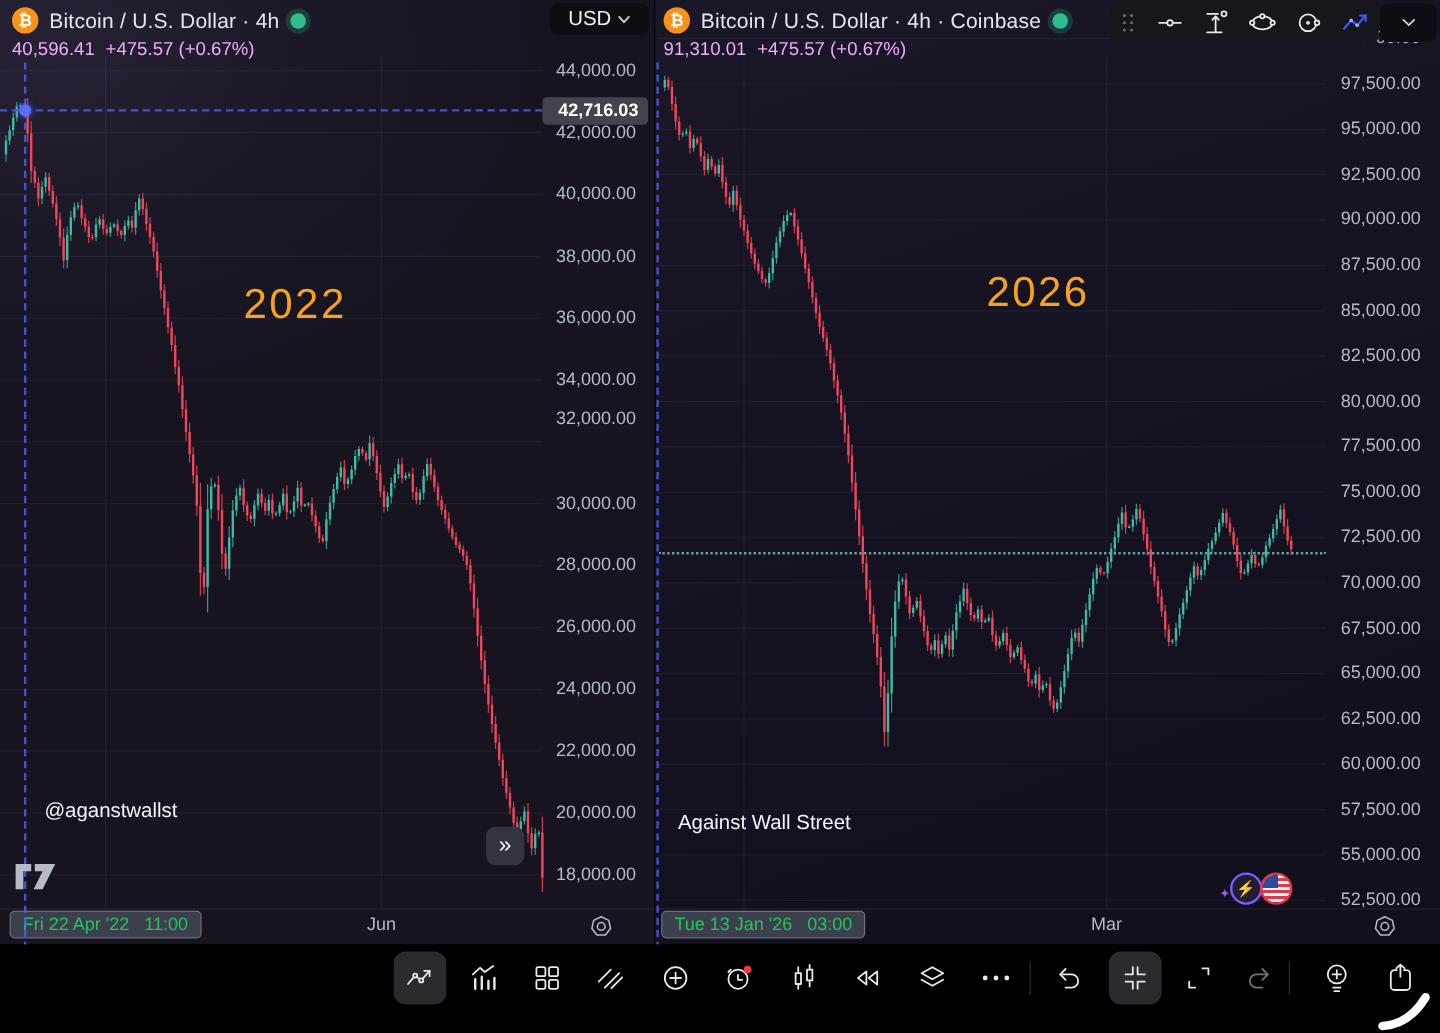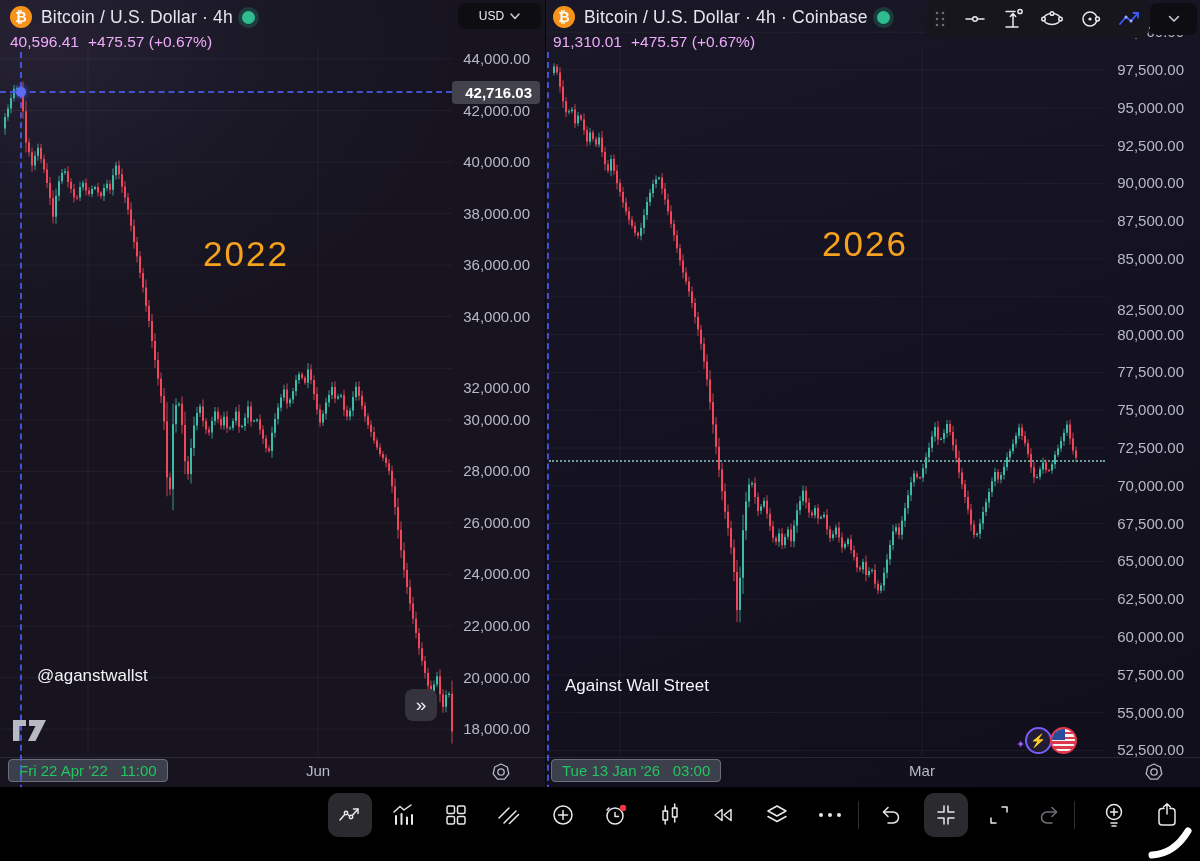--- a/index.html
+++ b/index.html
@@ -12,21 +12,21 @@
   #panel-sep{position:absolute;top:0;left:545px;width:1px;height:787px;background:#07060d;z-index:4;}
   svg.layer{position:absolute;left:0;top:0;z-index:1;}
   
   .hdr{position:absolute;top:6px;display:flex;align-items:center;gap:9px;z-index:7;}
   .btc-badge{width:22px;height:22px;border-radius:50%;background:#f7931a;color:#fff;font-size:14px;font-weight:bold;
     display:flex;align-items:center;justify-content:center;}
   .hdr-title{color:#e4e6ee;font-size:17.5px;letter-spacing:.2px;}
   .live-dot{width:13px;height:13px;border-radius:50%;background:#2fbd8f;box-shadow:0 0 0 4px rgba(47,189,143,.22);}
   .price-row{position:absolute;top:33px;display:flex;gap:9px;font-size:15.5px;color:#f0abfc;z-index:7;}
   .dd-box{position:absolute;background:#0d0d12;border-radius:7px;display:flex;align-items:center;justify-content:center;
-    gap:6px;color:#eceef2;font-size:12px;z-index:8;text-align:center;}
+    gap:6px;color:#eceef2;font-size:17px;z-index:8;text-align:center;}
   
   .yticks{position:absolute;top:0;width:88px;height:787px;z-index:5;pointer-events:none;}
   .ytick{position:absolute;right:8px;height:18px;line-height:18px;font-size:15px;color:#b6bac6;white-space:nowrap;}
   .axis-row{position:absolute;left:0;right:0;top:757px;height:30px;border-top:1px solid rgba(255,255,255,.09);z-index:6;}
   .date-box{position:absolute;top:2px;background:rgba(62,66,78,.96);border:1px solid #6b6f7b;border-radius:4px;
     color:#22c55e;font-size:15px;padding:2px 10px;white-space:pre;}
   .month-lbl{position:absolute;top:5px;width:44px;text-align:center;font-size:15px;color:#b6bac6;}
   .axis-gear{position:absolute;top:3px;}
   
   .year-lbl{position:absolute;font-size:35px;color:#f6a21d;letter-spacing:2px;z-index:6;}
@@ -96,21 +96,21 @@
       </svg>
   </div>
 
   <div class="yticks" id="yticks-left" style="left:450px;">
       <div class="ytick" style="top: 50px;">44,000.00</div>
       <div class="ytick" style="top: 102px;">42,000.00</div>
       <div class="ytick" style="top: 153px;">40,000.00</div>
       <div class="ytick" style="top: 205px;">38,000.00</div>
       <div class="ytick" style="top: 256px;">36,000.00</div>
       <div class="ytick" style="top: 308px;">34,000.00</div>
-      <div class="ytick" style="top: 379px; margin-left: 18px;">32,000.00</div>
+      <div class="ytick" style="top: 340px; margin-left: 18px;">32,000.00</div>
       <div class="ytick" style="top: 411px;">30,000.00</div>
       <div class="ytick" style="top: 462px;">28,000.00</div>
       <div class="ytick" style="top: 514px;">26,000.00</div>
       <div class="ytick" style="top: 565px;">24,000.00</div>
       <div class="ytick" style="top: 617px;">22,000.00</div>
       <div class="ytick" style="top: 669px;">20,000.00</div>
       <div class="ytick" style="top: 720px;">18,000.00</div>
     </div>
   <div class="tag" style="left:452px;top:81px;width:88px;height:23px;">42,716.03</div>
 
@@ -148,21 +148,21 @@
   </div>
 
   <div class="yticks" id="yticks-right" style="left:1104px;">
       <div class="ytick" style="top: 23px;">100,000.00</div>
       <div class="ytick" style="top: 61px;">97,500.00</div>
       <div class="ytick" style="top: 99px;">95,000.00</div>
       <div class="ytick" style="top: 137px;">92,500.00</div>
       <div class="ytick" style="top: 174px;">90,000.00</div>
       <div class="ytick" style="top: 212px;">87,500.00</div>
       <div class="ytick" style="top: 250px;">85,000.00</div>
-      <div class="ytick" style="top: 301px;">82,500.00</div>
+      <div class="ytick" style="top: 288px;">82,500.00</div>
       <div class="ytick" style="top: 326px;">80,000.00</div>
       <div class="ytick" style="top: 363px;">77,500.00</div>
       <div class="ytick" style="top: 401px;">75,000.00</div>
       <div class="ytick" style="top: 439px;">72,500.00</div>
       <div class="ytick" style="top: 477px;">70,000.00</div>
       <div class="ytick" style="top: 515px;">67,500.00</div>
       <div class="ytick" style="top: 552px;">65,000.00</div>
       <div class="ytick" style="top: 590px;">62,500.00</div>
       <div class="ytick" style="top: 628px;">60,000.00</div>
       <div class="ytick" style="top: 666px;">57,500.00</div>

